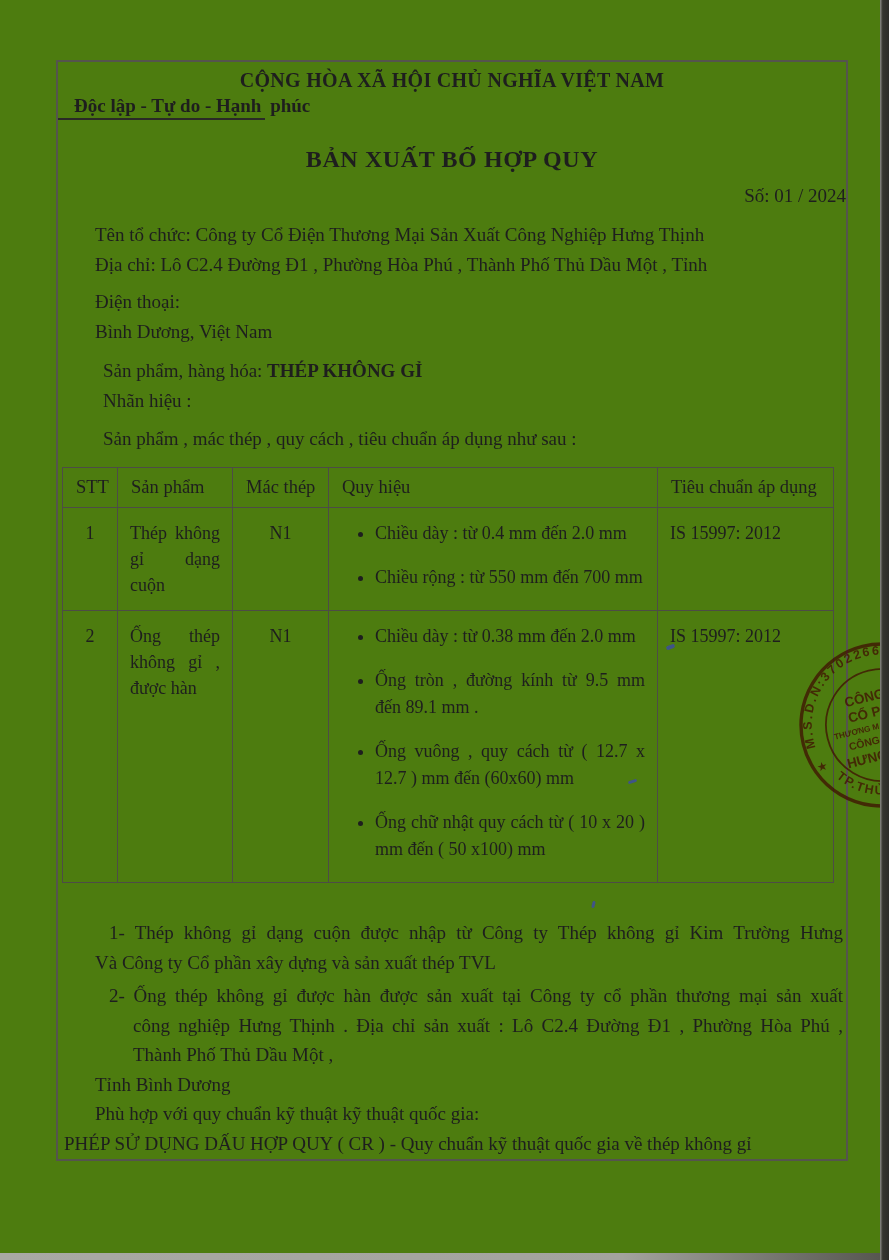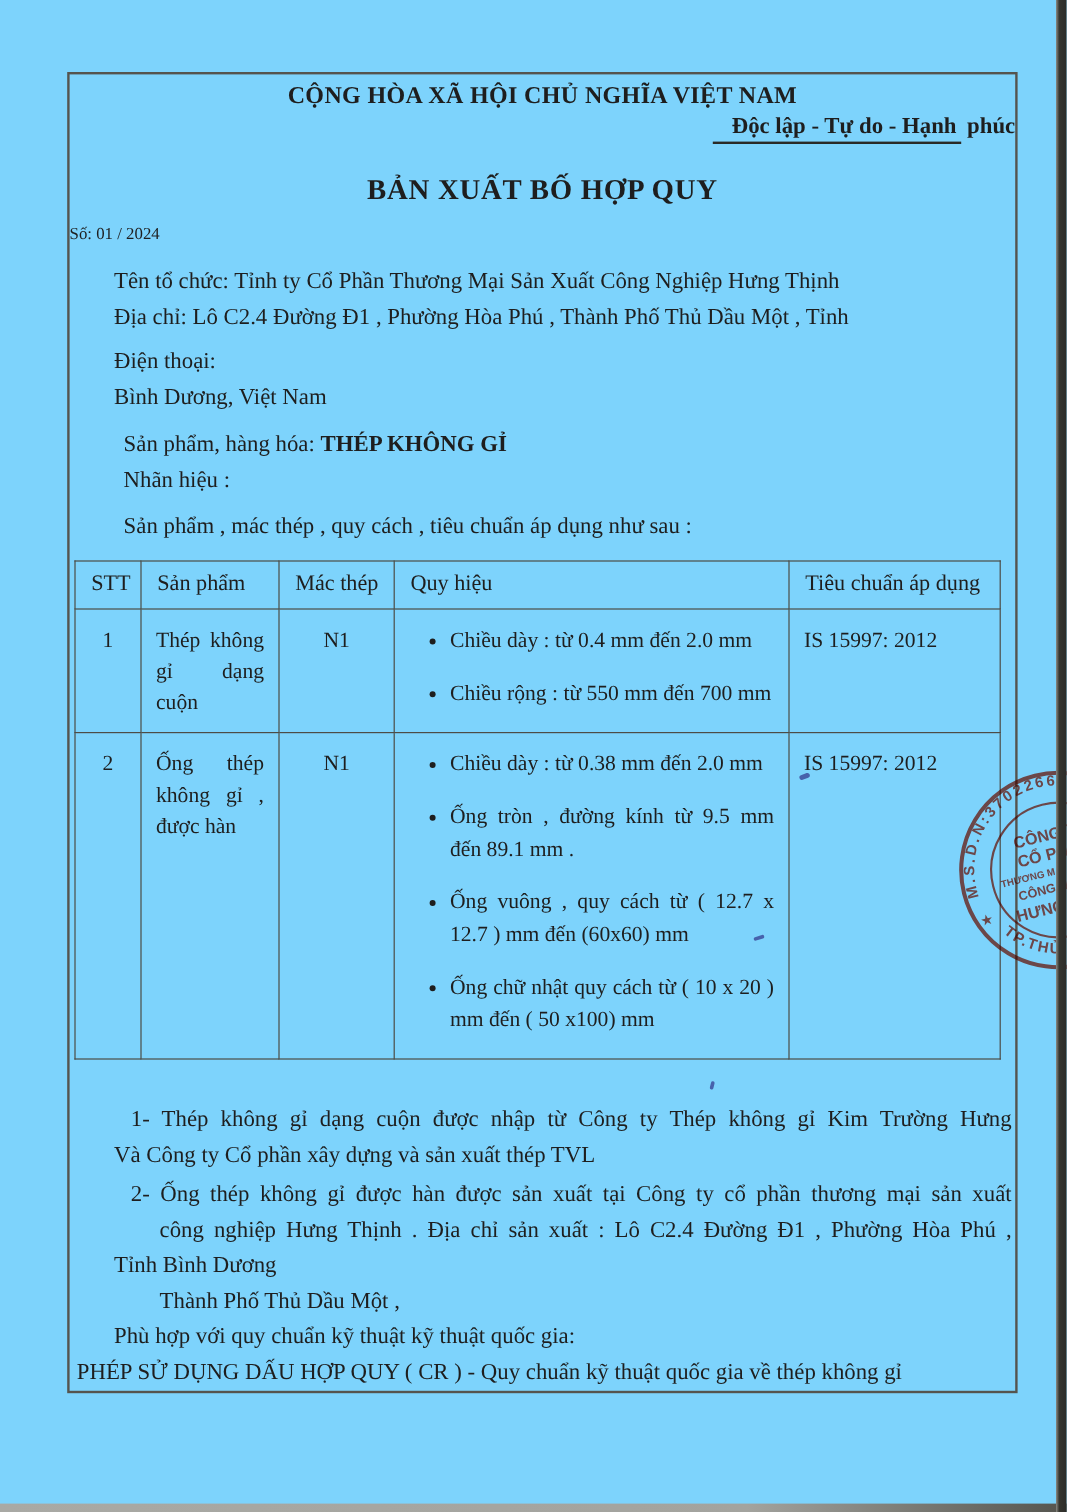--- a/index.html
+++ b/index.html
@@ -1,31 +1,31 @@
 <!DOCTYPE html>
 <html><head>
 <meta charset="utf-8">
 <style>
   * { box-sizing: border-box; }
   html,body { margin:0; padding:0; background:#e8e8e6; }
   .page {
     position:relative; width:889px; height:1260px; margin:0 auto;
-    background:#7dd3fc; overflow:hidden;
+    background:#4d7c0f; overflow:hidden;
     font-family:"Liberation Serif","DejaVu Serif",serif; color:#1e1e1e;
   }
   
   .doc-border {
     position:absolute; left:56px; top:60px; width:792px; height:1101px;
     border:2px solid #55544e;
   }
   .nat-title { margin-top:6px; text-align:center; font-weight:bold; font-size:20px; line-height:24px; letter-spacing:0.3px; }
-  .motto { text-align:right; font-weight:bold; font-size:19px; line-height:24px; margin-top:2px; }
+  .motto { text-align:left; font-weight:bold; font-size:19px; line-height:24px; margin-top:2px; }
   .motto .u { border-bottom:2px solid #2a2a26; padding:0 4px 2px 16px; }
   .doc-title { text-align:center; font-weight:bold; font-size:24px; line-height:27px; margin-top:28px; letter-spacing:0.6px; }
-  .doc-no { text-align:left; font-size:14px; line-height:24px; margin-top:11px; }
+  .doc-no { text-align:right; font-size:19px; line-height:24px; margin-top:11px; }
 
   .info { margin:12px 28px 0 37px; font-size:19px; }
   .info .line { line-height:30px; }
   .line-phone { margin-top:7px; }
   .ind { margin-left:8px; }
   .line-product { margin-top:9px; }
   .line-intro { margin-top:8px; }
   .bold { font-weight:bold; }
 
   table.spec {
@@ -87,21 +87,21 @@
 
   <div class="doc-border">
 
     <div class="nat-title">CỘNG HÒA XÃ HỘI CHỦ NGHĨA VIỆT NAM</div>
     <div class="motto"><span class="u">Độc lập - Tự do - Hạnh</span><span> phúc</span></div>
 
     <div class="doc-title">BẢN XUẤT BỐ HỢP QUY</div>
     <div class="doc-no">Số: 01 / 2024</div>
 
     <div class="info">
-      <div class="line">Tên tổ chức: Tỉnh ty Cổ Phần Thương Mại Sản Xuất Công Nghiệp Hưng Thịnh</div>
+      <div class="line">Tên tổ chức: Công ty Cổ Điện Thương Mại Sản Xuất Công Nghiệp Hưng Thịnh</div>
       <div class="line">Địa chỉ: Lô C2.4 Đường Đ1 , Phường Hòa Phú , Thành Phố Thủ Dầu Một , Tỉnh</div>
       <div class="line line-phone">Điện thoại:</div>
       <div class="line">Bình Dương, Việt Nam</div>
       <div class="line ind line-product"><span>Sản phẩm, hàng hóa: </span><span class="bold">THÉP KHÔNG GỈ</span></div>
       <div class="line ind">Nhãn hiệu :</div>
       <div class="line ind line-intro">Sản phẩm , mác thép , quy cách , tiêu chuẩn áp dụng như sau :</div>
     </div>
 
     <table class="spec">
       <colgroup>
@@ -146,22 +146,22 @@
         <td class="c-ts">IS 15997: 2012</td>
       </tr>
     </tbody>
       </table>
 
     <div class="notes">
       <div class="nl pl14 jl">1- Thép không gỉ dạng cuộn được nhập từ Công ty Thép không gỉ Kim Trường Hưng</div>
       <div class="nl">Và Công ty Cổ phần xây dựng và sản xuất thép TVL</div>
       <div class="nl pl14 jl gap4">2- Ống thép không gỉ được hàn được sản xuất tại Công ty cổ phần thương mại sản xuất</div>
       <div class="nl pl38 jl">công nghiệp Hưng Thịnh . Địa chỉ sản xuất : Lô C2.4 Đường Đ1 , Phường Hòa Phú ,</div>
+      <div class="nl pl38">Thành Phố Thủ Dầu Một ,</div>
       <div class="nl">Tỉnh Bình Dương</div>
-      <div class="nl pl38">Thành Phố Thủ Dầu Một ,</div>
       <div class="nl">Phù hợp với quy chuẩn kỹ thuật kỹ thuật quốc gia:</div>
     </div>
     <div class="qcvn">
       <div class="nl">PHÉP SỬ DỤNG DẤU HỢP QUY ( CR ) - Quy chuẩn kỹ thuật quốc gia về thép không gỉ</div>
     </div>
 
   </div>
 
   <svg class="stamp" viewBox="-100 -100 200 200" xmlns="http://www.w3.org/2000/svg">
     <g transform="rotate(-14)" fill="#d9483c">

